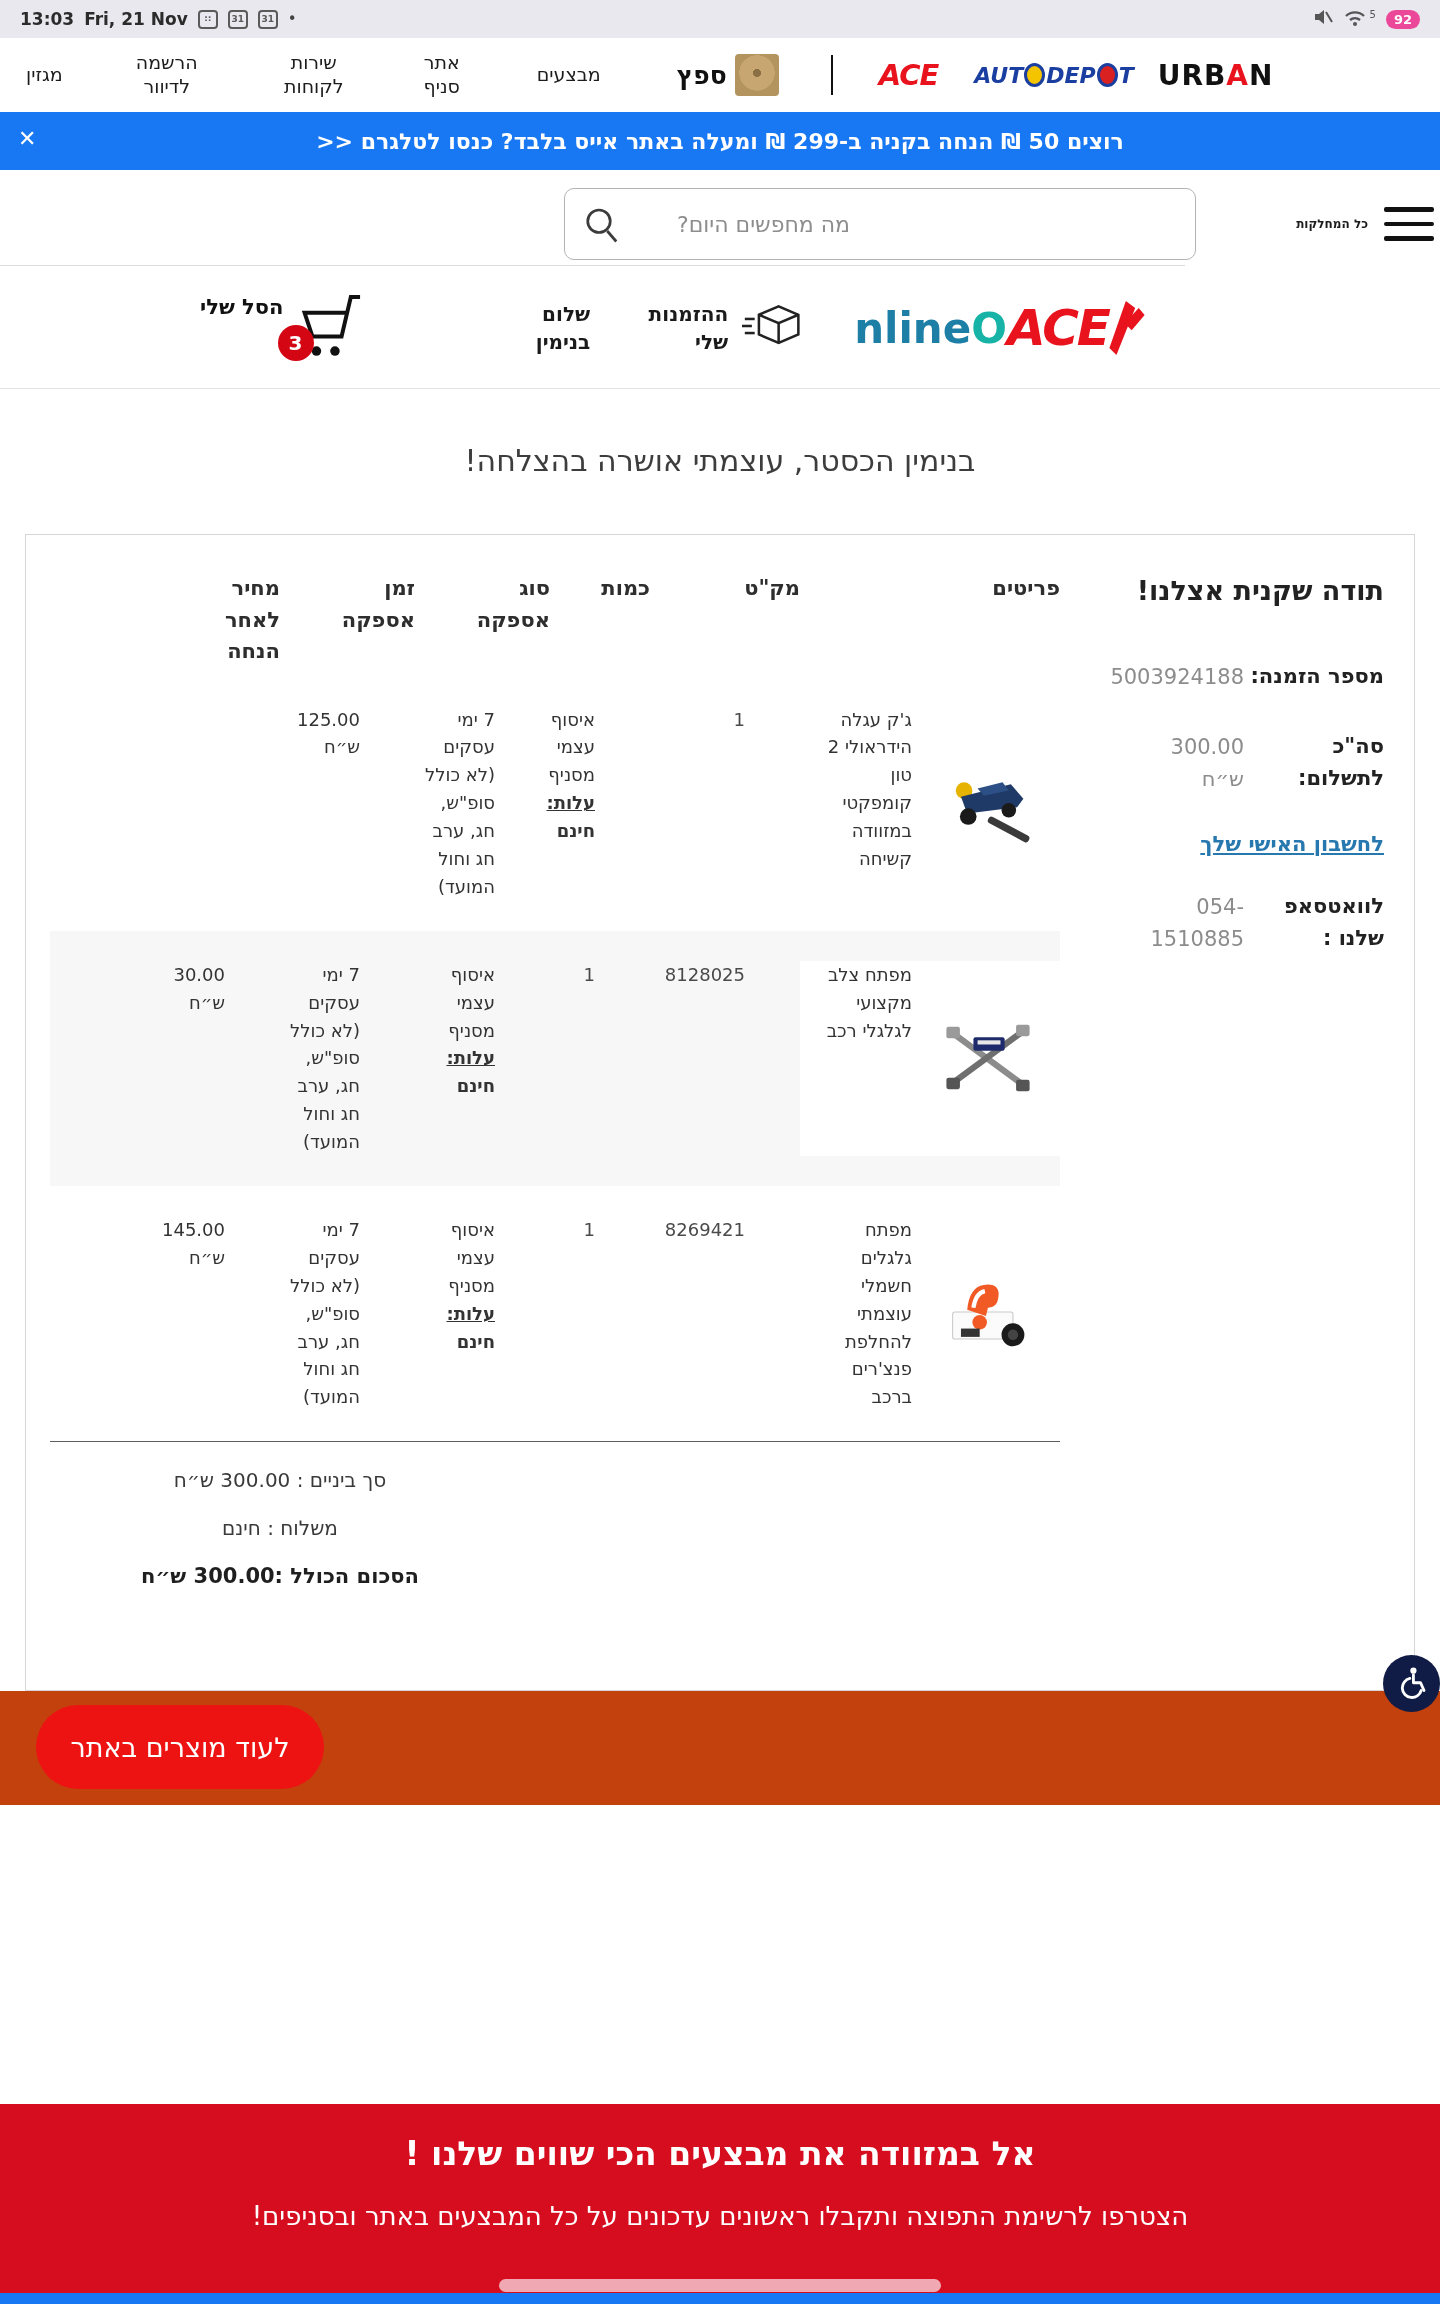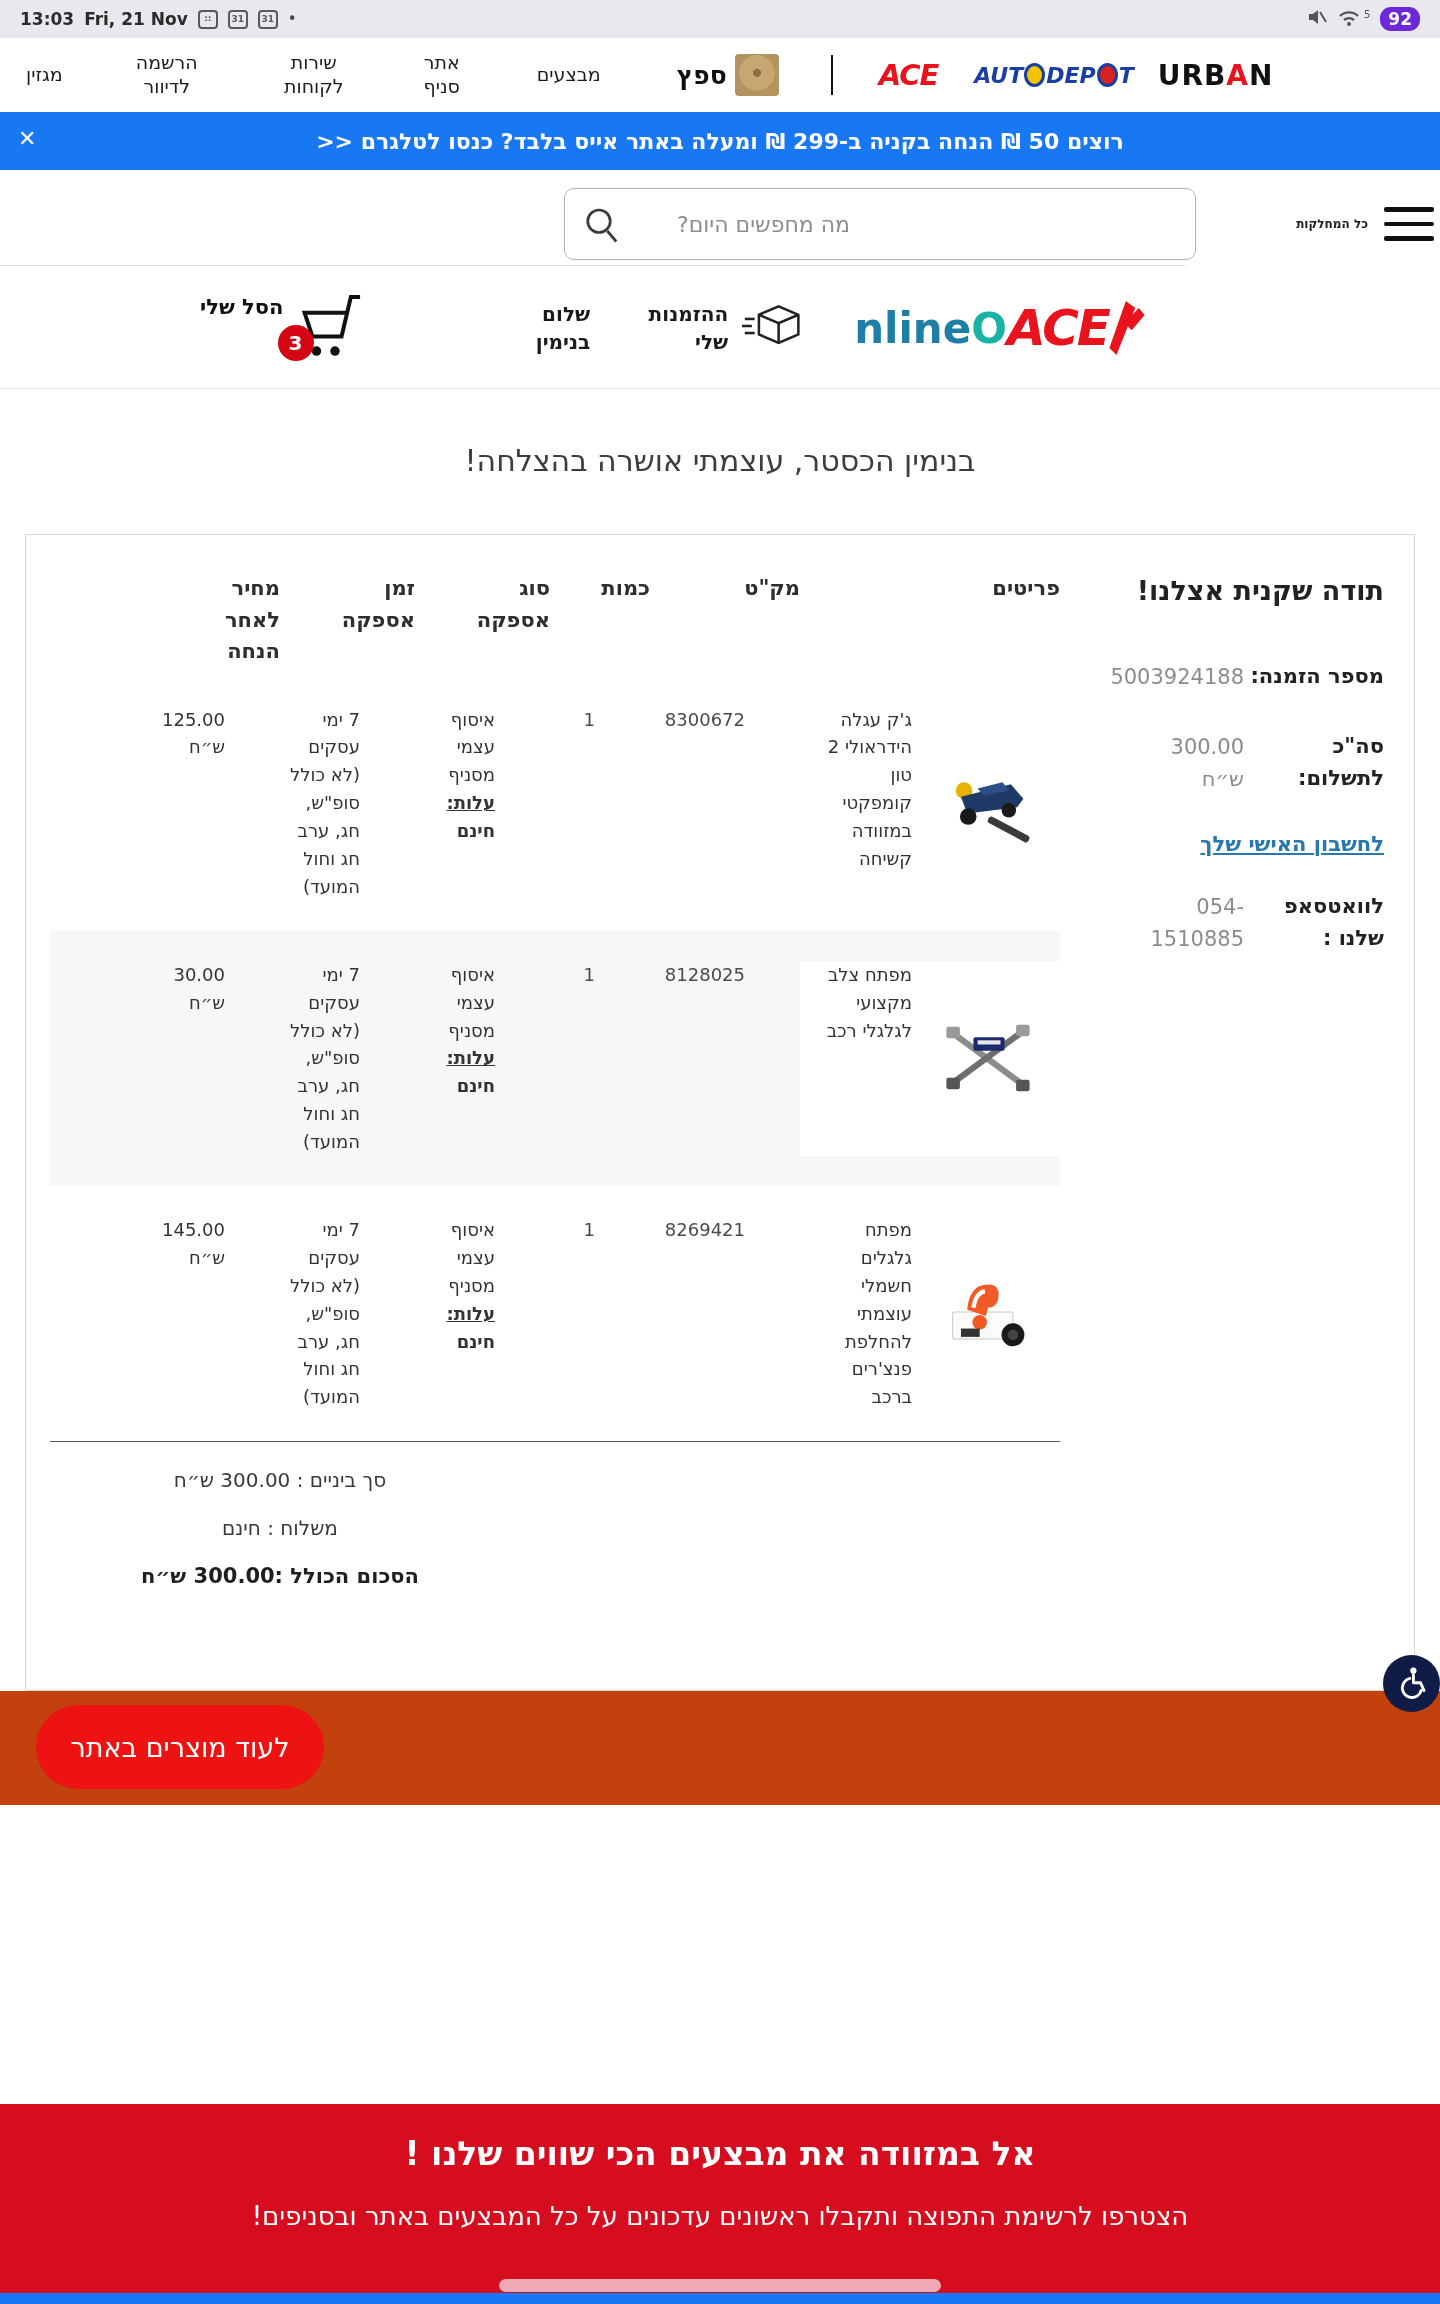--- a/index.html
+++ b/index.html
@@ -6,21 +6,21 @@
   html,body { background:#ffffff; }
   body { font-family: "DejaVu Sans", sans-serif; }
   .page { position:relative; width:1440px; height:2304px; margin:0 auto; background:#fff; overflow:hidden; }
 
   
   .status-bar { direction:ltr; height:38px; background:#e9e8ee; display:flex; align-items:center; justify-content:space-between; padding:0 20px; color:#2b2b2b; }
   .sb-left, .sb-right { display:flex; align-items:center; gap:10px; }
   .sb-time, .sb-date { font-size:17px; font-weight:bold; }
   .cal { width:20px; height:19px; border:2px solid #5a5a5a; border-radius:4px; font-size:9px; font-weight:bold; color:#5a5a5a; display:flex; align-items:center; justify-content:center; }
   .sb-dot { color:#444; font-size:15px; }
-  .battery { background:#6d28d9; color:#fff; font-size:17px; font-weight:bold; border-radius:11px; padding:2px 8px; }
+  .battery { background:#ec4899; color:#fff; font-size:13px; font-weight:bold; border-radius:11px; padding:2px 8px; }
   .wifi-num { font-size:10px; color:#555; margin-left:-7px; margin-top:-10px; }
 
   
   .top-nav { direction:ltr; height:74px; background:#fff; display:flex; align-items:center; padding:0 0 0 26px; }
   .nav-item { font-size:19px; color:#1c1c1c; line-height:1.25; text-align:center; white-space:pre-line; }
   .spec-logo { display:flex; align-items:center; gap:8px; }
   .spec-text { font-size:25px; font-weight:bold; color:#111; }
   .spec-img { width:44px; height:42px; border-radius:4px; background:radial-gradient(circle at 50% 45%, #8a6f45 0 12%, #c7a671 13% 55%, #b3945e 56% 100%); }
   .nav-sep { width:2px; height:40px; background:#111; }
   .brand-ace { font-size:29px; font-weight:900; font-style:italic; color:#e8131c; letter-spacing:-1px; }
@@ -268,21 +268,20 @@
                     <circle cx="27" cy="38" r="8" fill="#e6b400"></circle>
                     <path d="M24 44 L72 32 L84 46 L78 54 L30 60 Z" fill="#1f3a66"></path>
                     <path d="M40 36 L64 30 L70 38 L46 43 Z" fill="#2c4f85"></path>
                     <circle cx="31" cy="63" r="8" fill="#1a1a1a"></circle>
                     <circle cx="70" cy="57" r="7" fill="#1a1a1a"></circle>
                     <rect x="52" y="62" width="44" height="7" rx="3" transform="rotate(28 52 62)" fill="#3a3a3a"></rect>
                   </svg>
               </div>
               <div class="pname">ג'ק עגלה הידראולי 2 טון קומפקטי במזוודה קשיחה</div>
             </div>
-            <div class="cell sku-cell">8300672</div>
             <div class="cell qty-cell">1</div>
             <div class="cell supply-cell">
               <span>איסוף עצמי מסניף</span> <span class="cost-label">עלות:</span> <span class="cost-value">חינם</span>
             </div>
             <div class="cell time-cell">7 ימי עסקים (לא כולל סופ"ש, חג, ערב חג וחול המועד)</div>
             <div class="cell price-cell">125.00 ש״ח</div>
           </div>
 
           <div class="trow alt">
             <div class="cell items-cell">

